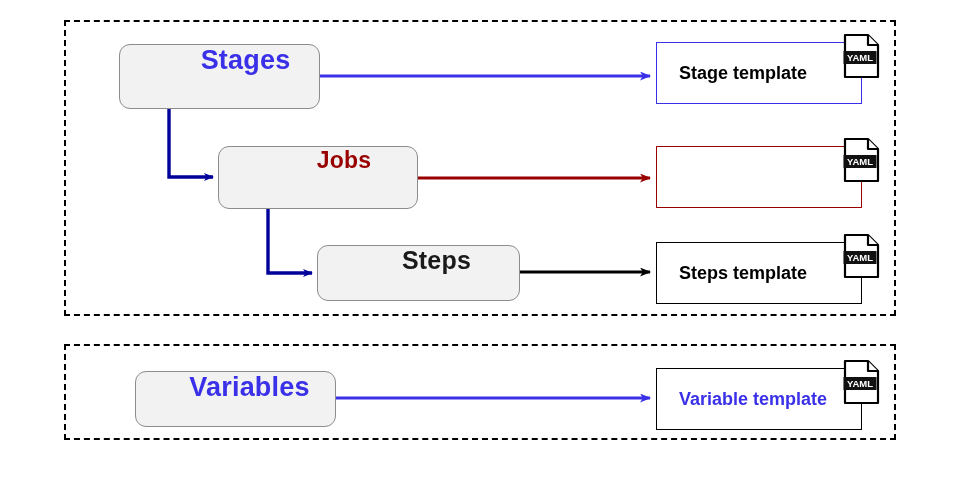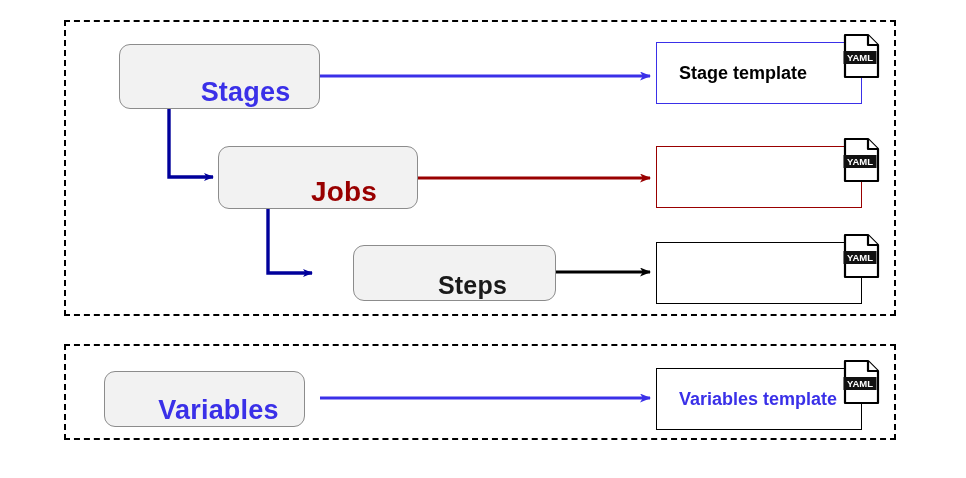--- a/index.html
+++ b/index.html
@@ -30,44 +30,44 @@
   #group-variables { left: 64px; top: 344px; width: 832px; height: 96px; }
 
   
   .node {
     position: absolute;
     box-sizing: border-box;
     background: #f2f2f2;
     border: 1.6px solid #8c8c8c;
     border-radius: 11px;
     display: flex;
-    align-items: flex-end;
+    align-items: flex-start;
     justify-content: center;
     font-weight: bold;
     letter-spacing: 0.2px;
     white-space: nowrap;
   }
   .node-label {
     display: block;
     transform: translateX(26px);
   }
   #node-stages {
     left: 119px; top: 44px; width: 201px; height: 65px;
     color: #3a30e8; font-size: 27px;
   }
   #node-jobs {
     left: 218px; top: 146px; width: 200px; height: 63px;
-    color: #990000; font-size: 28px;
+    color: #990000; font-size: 23px;
   }
   #node-steps {
     left: 317px; top: 245px; width: 203px; height: 56px;
-    color: #1a1a1a; font-size: 25px; margin-left: 36px;
+    color: #1a1a1a; font-size: 25px;
   }
   #node-variables {
-    left: 104px; top: 371px; width: 201px; height: 56px;
+    left: 135px; top: 371px; width: 201px; height: 56px;
     color: #3a30e8; font-size: 27px;
   }
   #node-steps .node-label { transform: translateX(18px); }
   #node-variables .node-label { transform: translateX(14px); }
 
   
   .template {
     position: absolute;
     box-sizing: border-box;
     background: #ffffff;
@@ -184,30 +184,31 @@
   <div class="template" id="tpl-jobs">
     <svg class="yaml-icon" viewBox="0 0 38 46" xmlns="http://www.w3.org/2000/svg">
       <path d="M2,2 L25,2 L35,12 L35,44 L2,44 Z" fill="#ffffff" stroke="#000000" stroke-width="2.2" stroke-linejoin="round"></path>
       <path d="M25,2 L25,12 L35,12" fill="#ffffff" stroke="#000000" stroke-width="2.2" stroke-linejoin="round"></path>
       <rect x="0.5" y="18" width="33" height="13" fill="#111111"></rect>
       <text x="17" y="28.3" font-family="'Liberation Sans', sans-serif" font-size="9.5" font-weight="bold" fill="#ffffff" text-anchor="middle">YAML</text>
     </svg>
   </div>
 
   <div class="template" id="tpl-steps">
+    <span class="template-label">Steps template</span>
     <svg class="yaml-icon" viewBox="0 0 38 46" xmlns="http://www.w3.org/2000/svg">
       <path d="M2,2 L25,2 L35,12 L35,44 L2,44 Z" fill="#ffffff" stroke="#000000" stroke-width="2.2" stroke-linejoin="round"></path>
       <path d="M25,2 L25,12 L35,12" fill="#ffffff" stroke="#000000" stroke-width="2.2" stroke-linejoin="round"></path>
       <rect x="0.5" y="18" width="33" height="13" fill="#111111"></rect>
       <text x="17" y="28.3" font-family="'Liberation Sans', sans-serif" font-size="9.5" font-weight="bold" fill="#ffffff" text-anchor="middle">YAML</text>
     </svg>
   </div>
 
   <div class="template" id="tpl-variable">
-    <span class="template-label">Variables template</span>
+    <span class="template-label">Variable template</span>
     <svg class="yaml-icon" viewBox="0 0 38 46" xmlns="http://www.w3.org/2000/svg">
       <path d="M2,2 L25,2 L35,12 L35,44 L2,44 Z" fill="#ffffff" stroke="#000000" stroke-width="2.2" stroke-linejoin="round"></path>
       <path d="M25,2 L25,12 L35,12" fill="#ffffff" stroke="#000000" stroke-width="2.2" stroke-linejoin="round"></path>
       <rect x="0.5" y="18" width="33" height="13" fill="#111111"></rect>
       <text x="17" y="28.3" font-family="'Liberation Sans', sans-serif" font-size="9.5" font-weight="bold" fill="#ffffff" text-anchor="middle">YAML</text>
     </svg>
   </div>
 
 </div>
 

